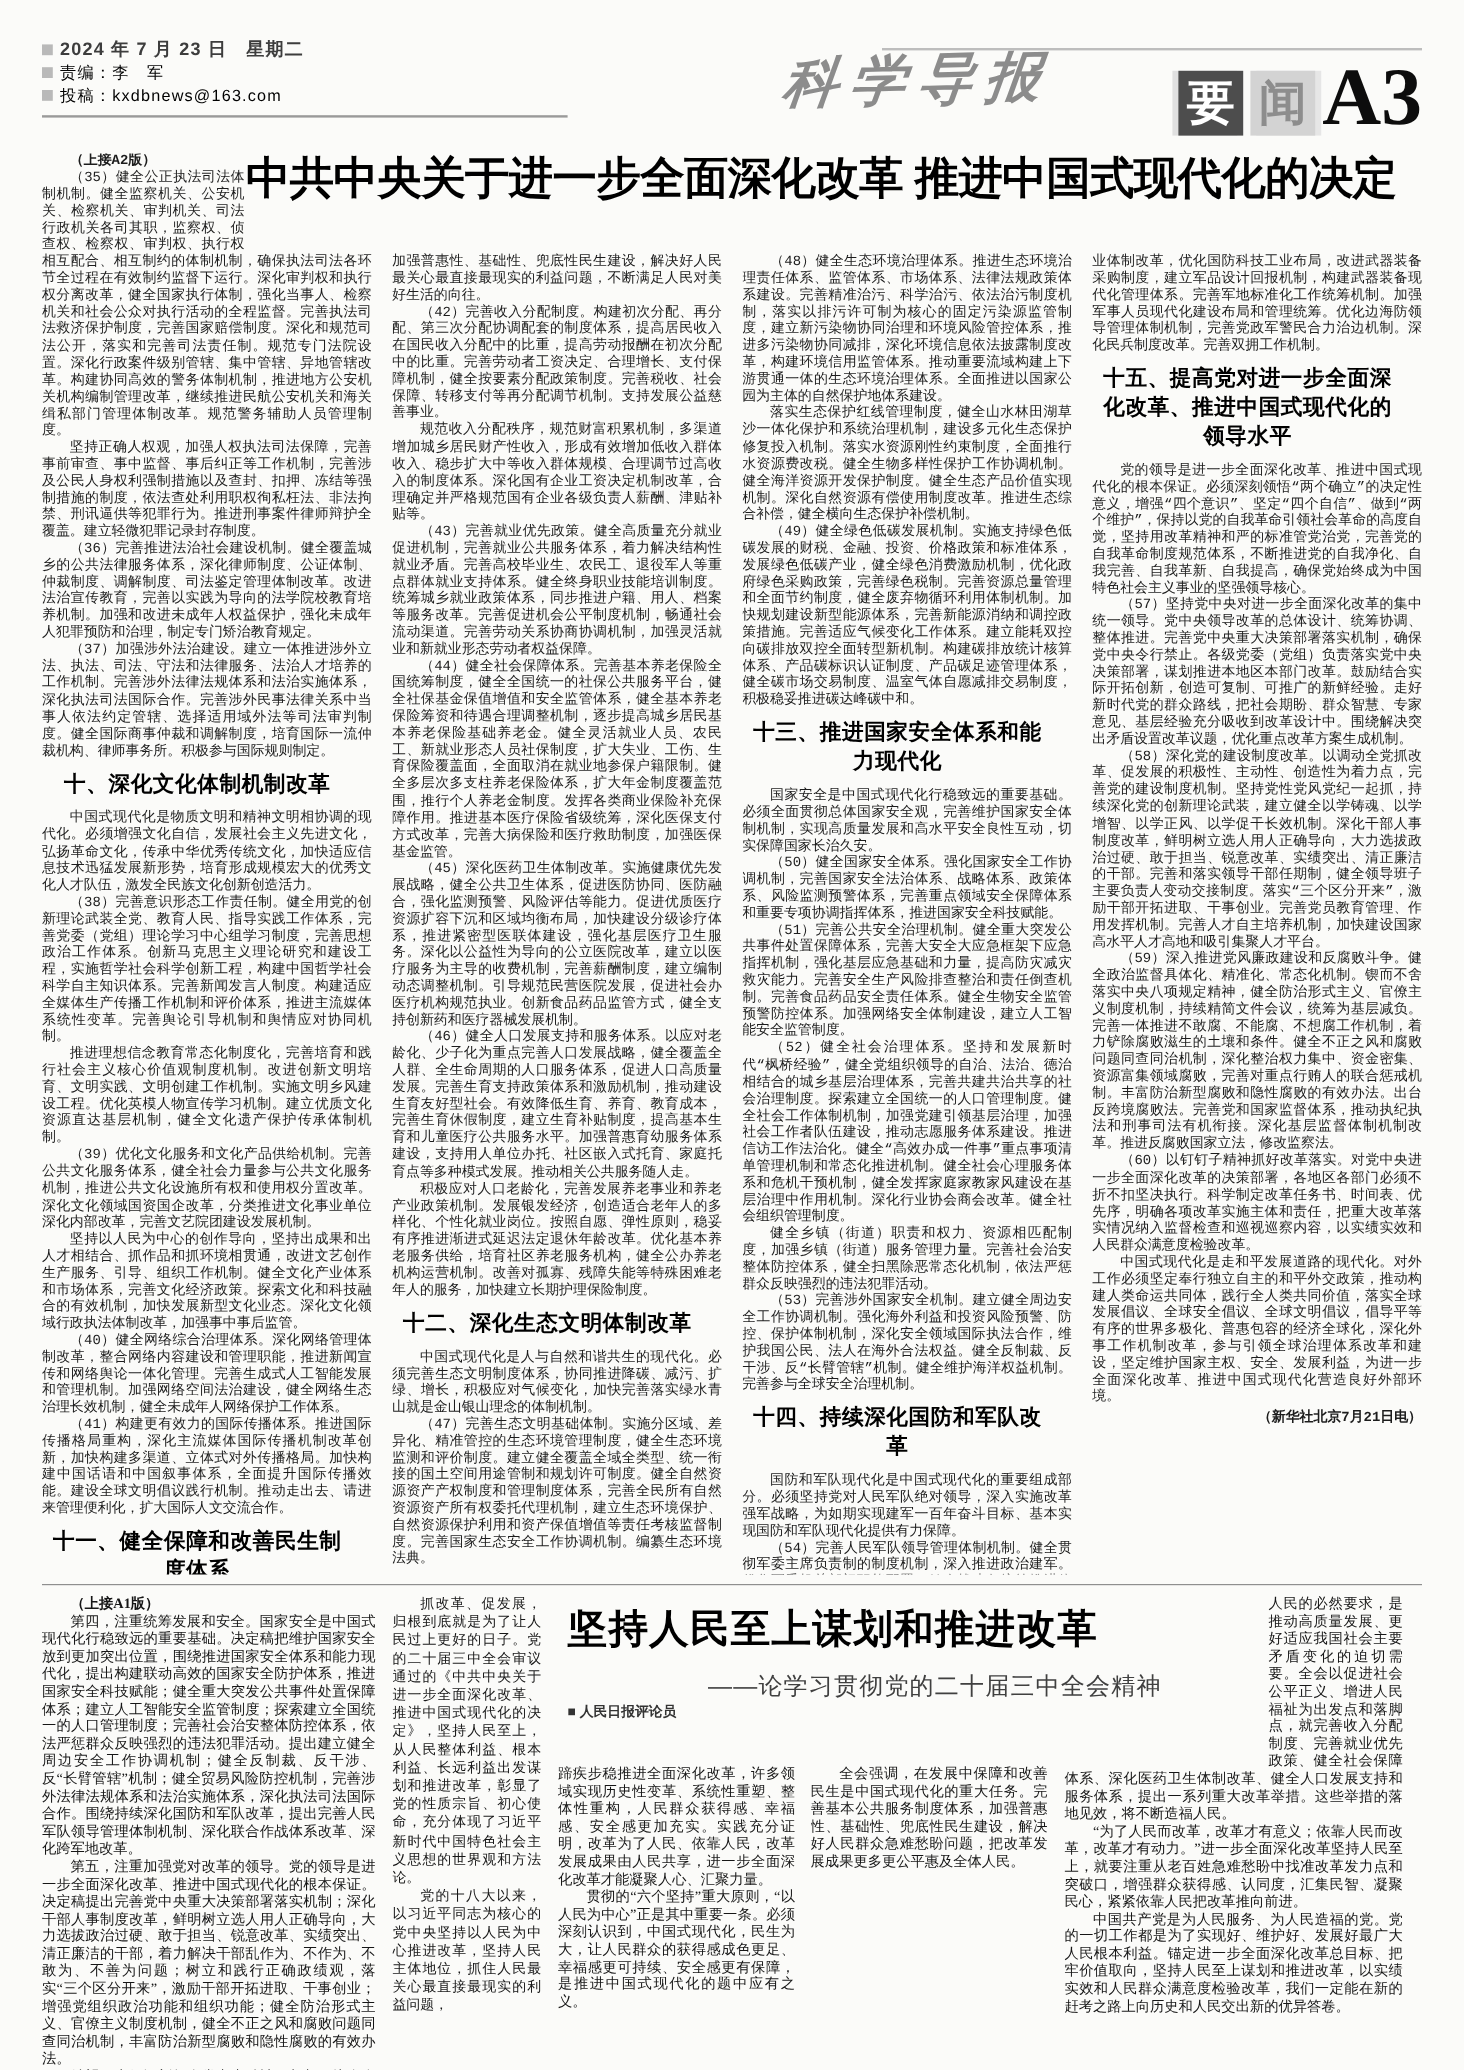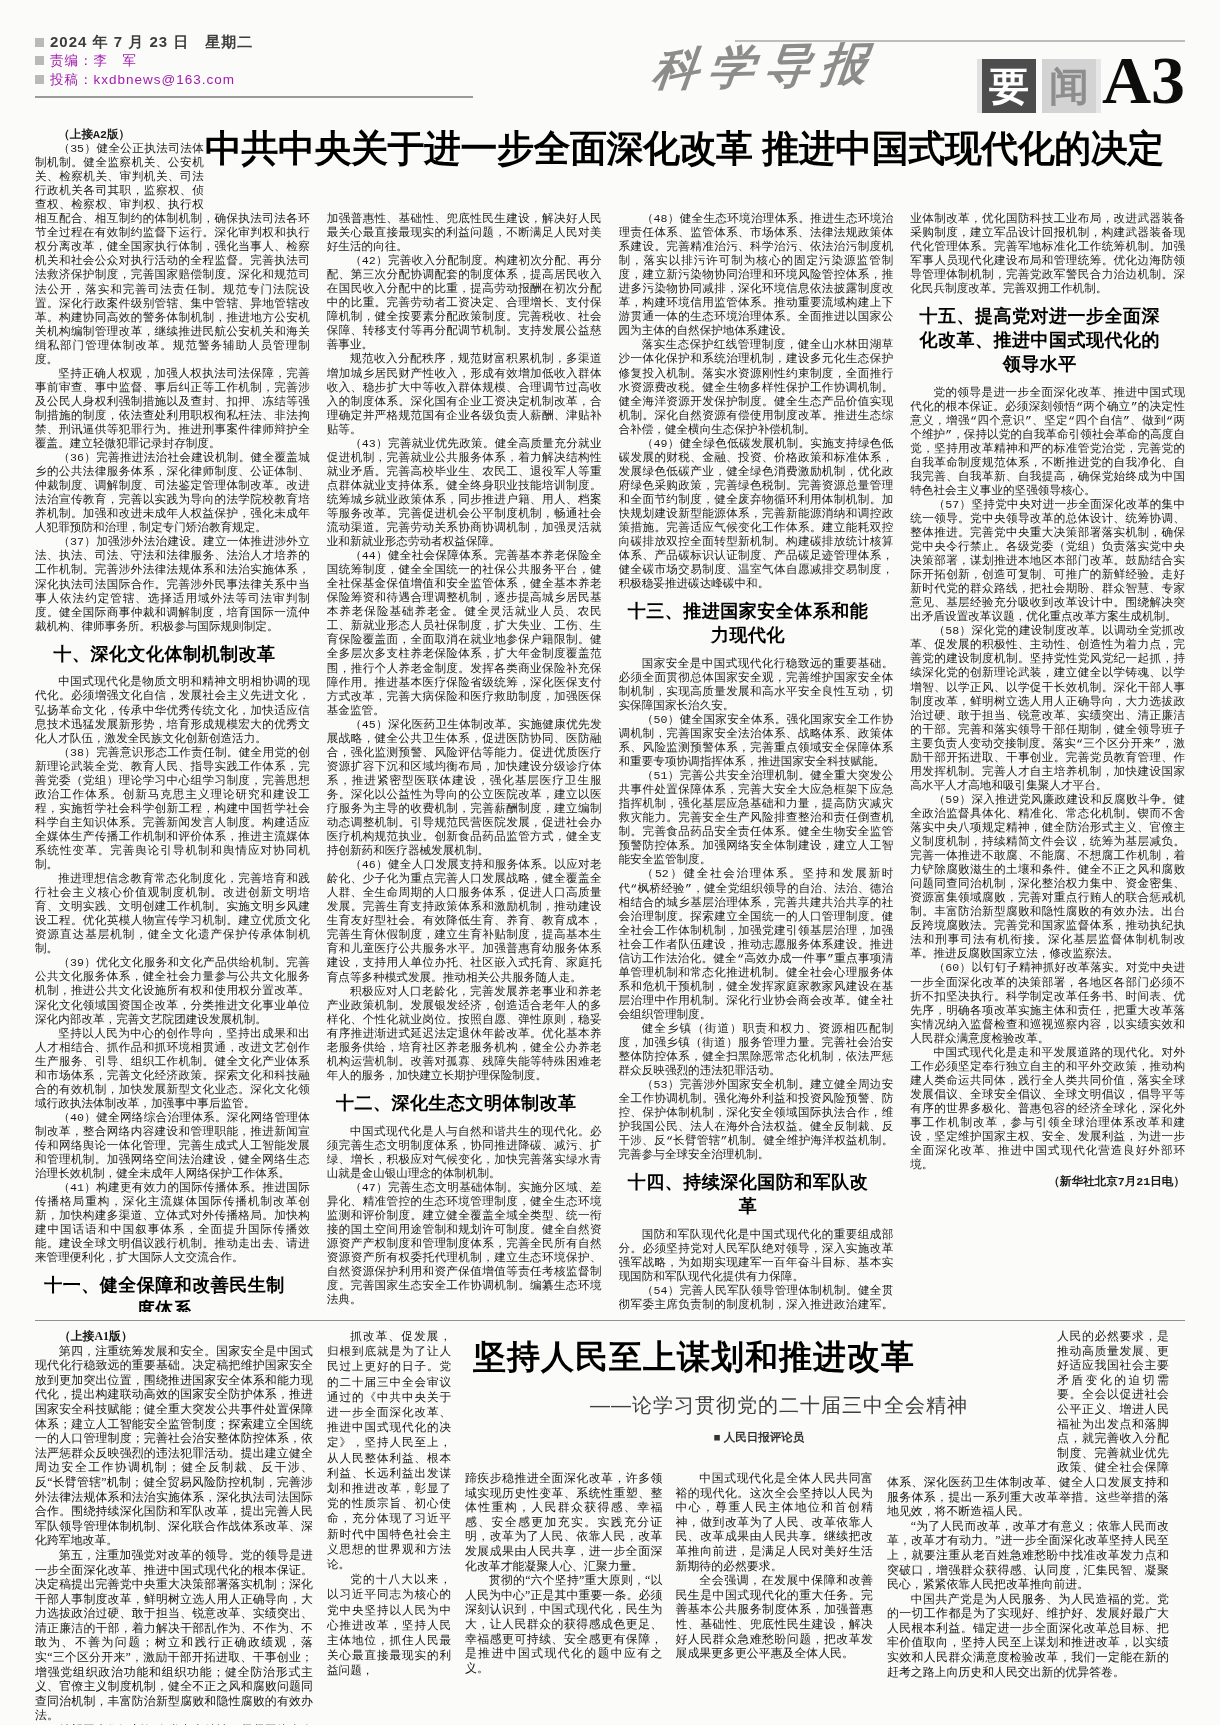--- a/index.html
+++ b/index.html
@@ -3,21 +3,21 @@
 <meta charset="utf-8">
 <style>
   html,body{margin:0;padding:0;}
   body{width:1220px;height:1725px;background:#fbfbf9;color:#161616;
        font-family:"Liberation Sans","DejaVu Sans",sans-serif;overflow:hidden;}
   .sheet{position:relative;width:1150px;margin:0 auto;padding:28px 35px 0 35px;}
 
   
   .masthead{position:relative;height:80px;}
   .mast-left{position:absolute;left:0;top:4px;width:438px;border-bottom:2px solid #9a9a9a;padding-bottom:7px;}
-  .mast-line{font-size:13.5px;color:#a21caf;line-height:19px;letter-spacing:1px;}
+  .mast-line{font-size:13.5px;color:#000000;line-height:19px;letter-spacing:1px;}
   .mast-line.first{font-size:15px;font-weight:bold;color:#3d3d3d;}
   .sq{display:inline-block;width:9px;height:9px;background:#b9b9b9;margin-right:6px;}
   .mast-logo{position:absolute;left:545px;top:8px;width:370px;text-align:center;
       font-family:"DejaVu Serif","Liberation Serif",serif;font-style:italic;font-weight:bold;
       font-size:46px;color:#8c8c8c;letter-spacing:10px;transform:skewX(-8deg) rotate(-1.5deg);}
   .mast-ruler{position:absolute;left:700px;right:0;top:12px;border-top:2px solid #bdbdbd;}
   .mast-right{position:absolute;right:0;top:20px;display:flex;align-items:flex-end;gap:6px;}
   .badge{width:54px;height:54px;display:flex;align-items:center;justify-content:center;
       font-size:40px;font-weight:900;line-height:1;}
   .badge.dark{background:#4d4d4d;color:#ffffff;box-shadow:-5px 0 0 #e0e0e0;}
@@ -49,21 +49,21 @@
   .bottom{display:flex;gap:14px;height:396px;overflow:hidden;}
   .kai{font-family:"Liberation Serif","DejaVu Serif",serif;}
   .b-col1{width:278px;font-size:11.9px;line-height:14.6px;text-align:justify;overflow:hidden;}
   .b-col2{width:124px;font-size:11.6px;line-height:15.2px;text-align:justify;overflow:hidden;}
   .b-center{width:408px;position:relative;}
   .c-head{position:absolute;top:0;left:8px;width:572px;}
   .commentary-headline{margin:6px 0 0 0;font-size:33px;font-weight:900;white-space:nowrap;
       color:#000;font-family:"Liberation Sans","DejaVu Sans",sans-serif;letter-spacing:1px;}
   .commentary-subtitle{margin-top:12px;text-align:center;font-size:20px;color:#404040;
       letter-spacing:1px;padding-left:40px;}
-  .commentary-byline{margin-top:11px;text-align:center;font-size:11.5px;font-weight:bold;color:#333;}
+  .commentary-byline{font-size:11.5px;font-weight:bold;color:#333;}
   .c-body{display:flex;gap:13px;margin-top:142px;height:250px;overflow:hidden;}
   .c-body .ccol{flex:1;font-size:11.9px;line-height:14.6px;text-align:justify;overflow:hidden;}
   .b-col4{width:282px;font-size:11.9px;line-height:14.6px;text-align:justify;overflow:hidden;}
   .head-spacer{float:left;width:170px;height:142px;}
 </style>
 </head>
 <body>
 
 <div class="sheet">
 
@@ -162,21 +162,20 @@
         <h2 class="commentary-headline">坚持人民至上谋划和推进改革</h2>
         <div class="commentary-subtitle">——论学习贯彻党的二十届三中全会精神</div>
         <div class="commentary-byline">■ 人民日报评论员</div>
       </div>
       <div class="c-body">
         <div class="ccol kai">
             <div class="blk pc">蹄疾步稳推进全面深化改革，许多领域实现历史性变革、系统性重塑、整体性重构，人民群众获得感、幸福感、安全感更加充实。实践充分证明，改革为了人民、依靠人民，改革发展成果由人民共享，进一步全面深化改革才能凝聚人心、汇聚力量。</div>
             <div class="blk p">贯彻的“六个坚持”重大原则，“以人民为中心”正是其中重要一条。必须深刻认识到，中国式现代化，民生为大，让人民群众的获得感成色更足、幸福感更可持续、安全感更有保障，是推进中国式现代化的题中应有之义。</div>
           </div>
         <div class="ccol kai">
-            <div class="blk p">中国式现代化是全体人民共同富裕的现代化。这次全会坚持以人民为中心，尊重人民主体地位和首创精神，做到改革为了人民、改革依靠人民、改革成果由人民共享。继续把改革推向前进，是满足人民对美好生活新期待的必然要求。</div>
             <div class="blk p">全会强调，在发展中保障和改善民生是中国式现代化的重大任务。完善基本公共服务制度体系，加强普惠性、基础性、兜底性民生建设，解决好人民群众急难愁盼问题，把改革发展成果更多更公平惠及全体人民。</div>
           </div>
       </div>
     </div>
     <div class="b-col4 kai">
         <div class="head-spacer"></div>
         <div class="blk pc">人民的必然要求，是推动高质量发展、更好适应我国社会主要矛盾变化的迫切需要。全会以促进社会公平正义、增进人民福祉为出发点和落脚点，就完善收入分配制度、完善就业优先政策、健全社会保障体系、深化医药卫生体制改革、健全人口发展支持和服务体系，提出一系列重大改革举措。这些举措的落地见效，将不断造福人民。</div>
         <div class="blk p">“为了人民而改革，改革才有意义；依靠人民而改革，改革才有动力。”进一步全面深化改革坚持人民至上，就要注重从老百姓急难愁盼中找准改革发力点和突破口，增强群众获得感、认同度，汇集民智、凝聚民心，紧紧依靠人民把改革推向前进。</div>
         <div class="blk p">中国共产党是为人民服务、为人民造福的党。党的一切工作都是为了实现好、维护好、发展好最广大人民根本利益。锚定进一步全面深化改革总目标、把牢价值取向，坚持人民至上谋划和推进改革，以实绩实效和人民群众满意度检验改革，我们一定能在新的赶考之路上向历史和人民交出新的优异答卷。</div>
       </div>

